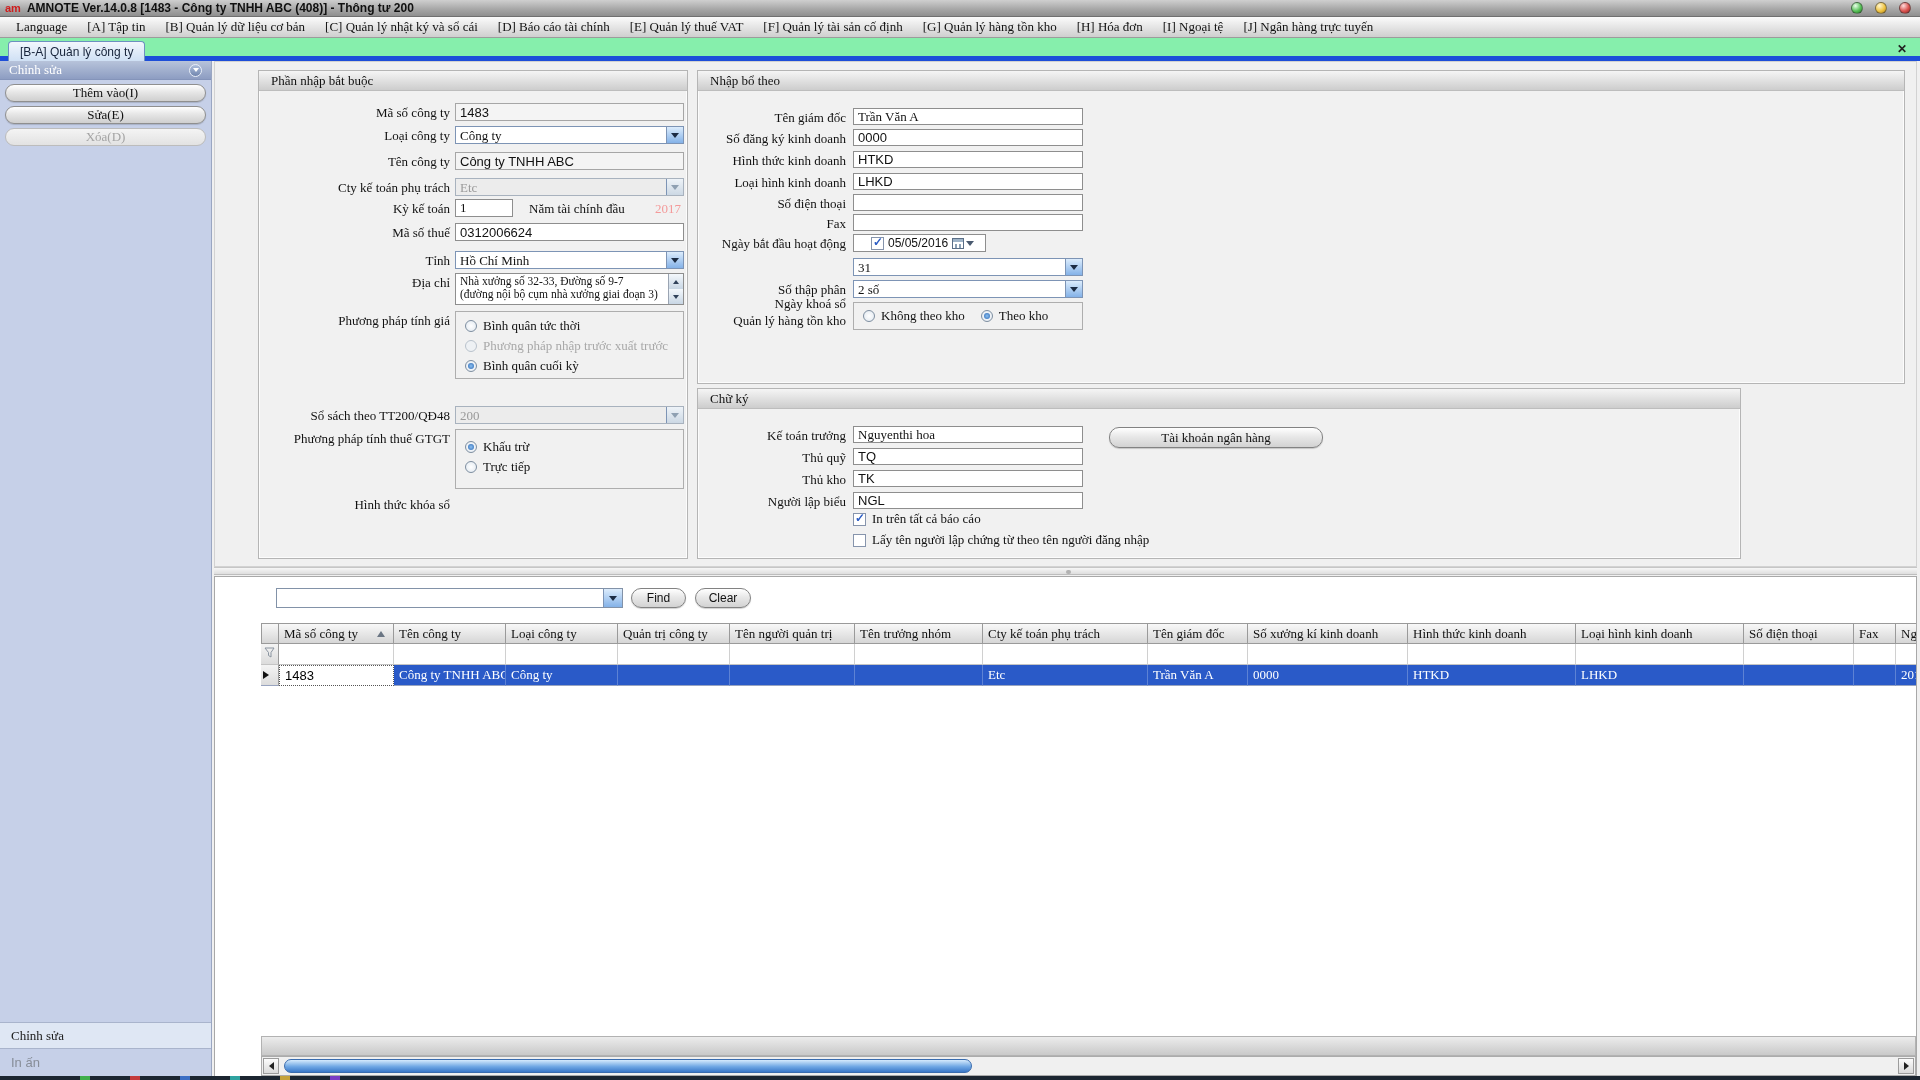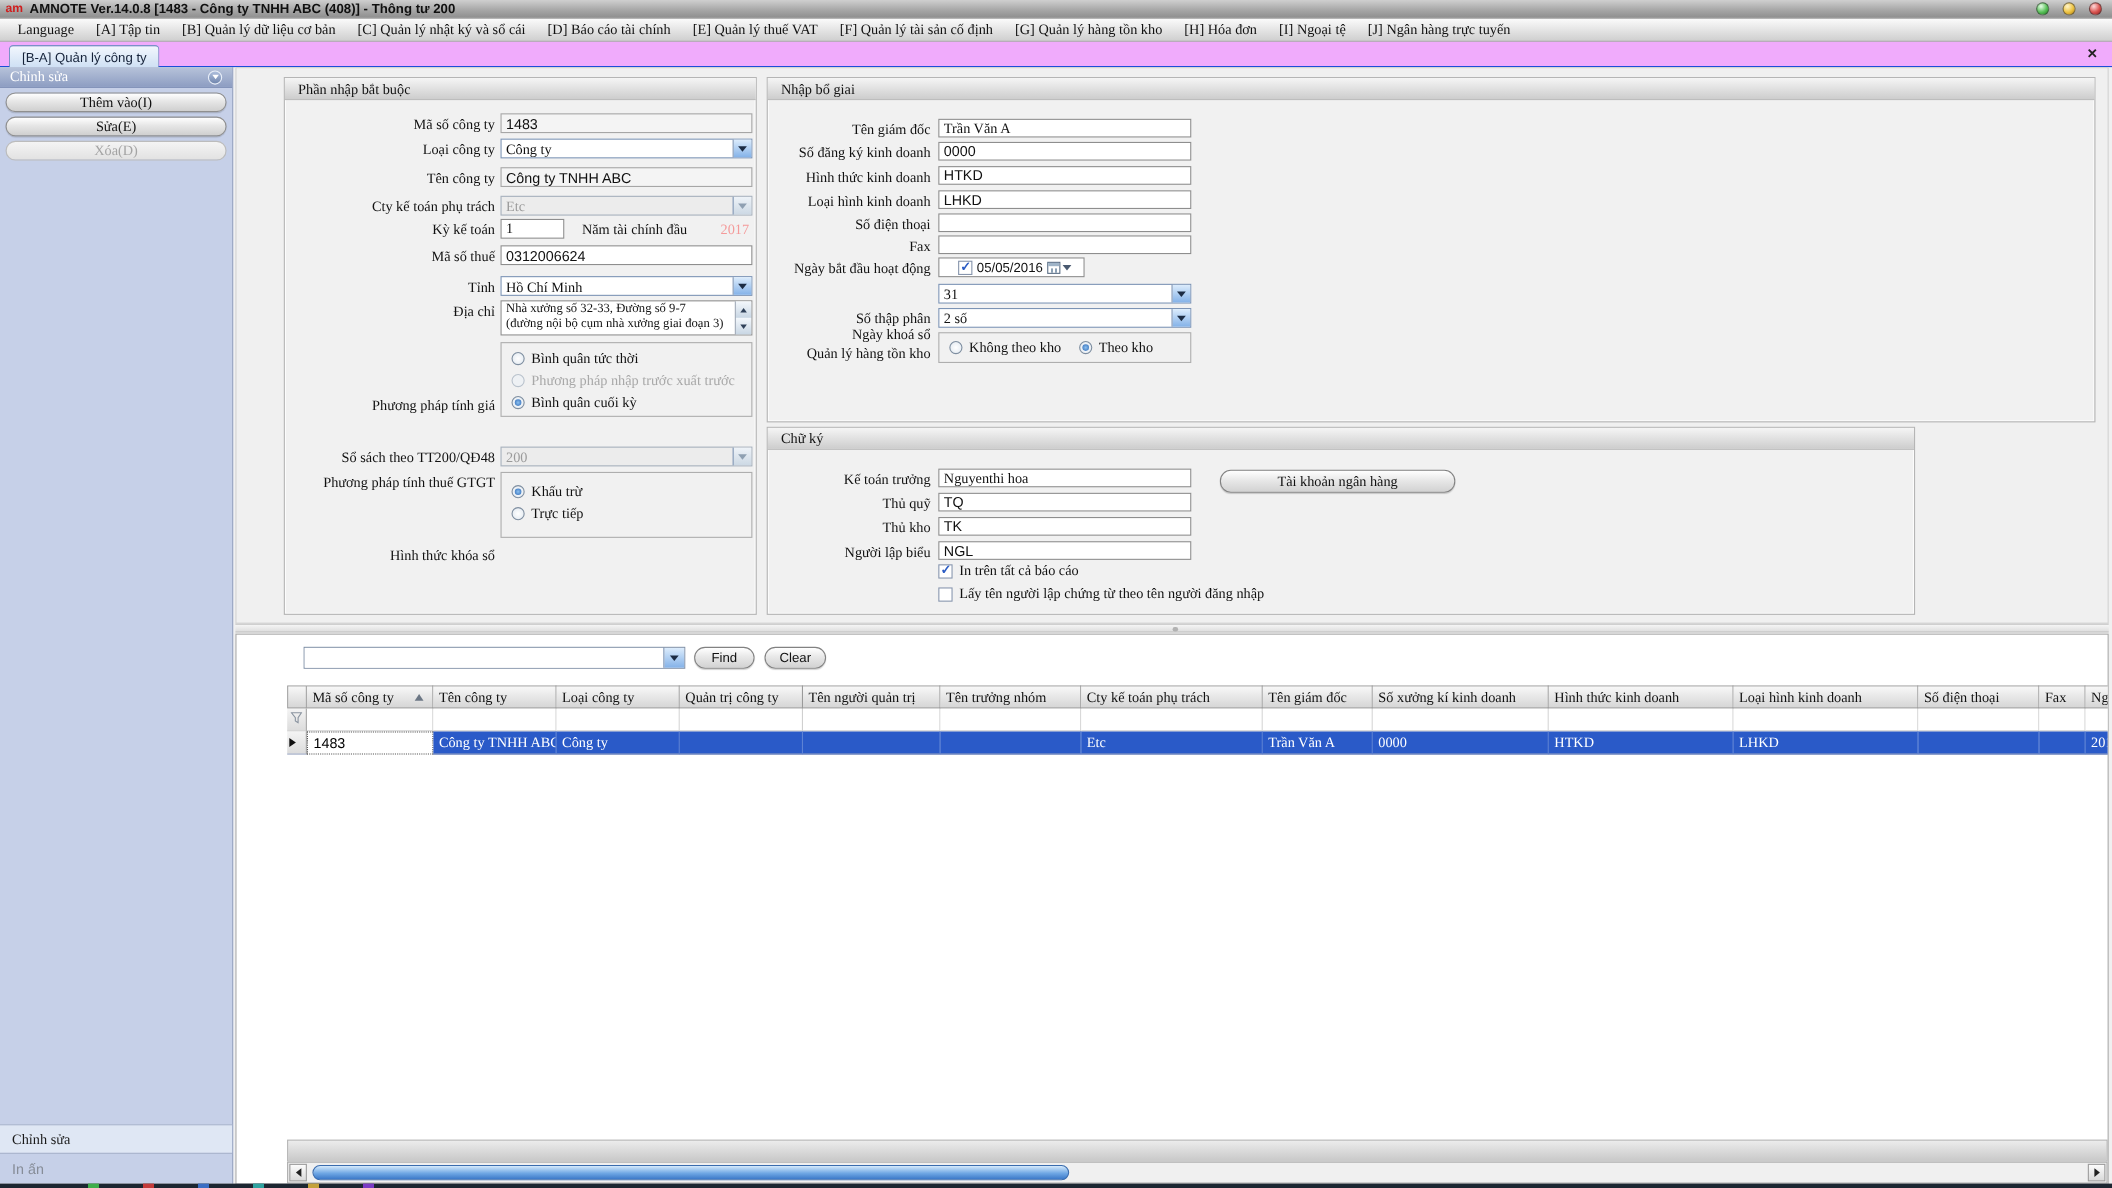--- a/index.html
+++ b/index.html
@@ -18,21 +18,21 @@
   .winbtn.y { background:radial-gradient(circle at 35% 28%, #fff6d0, #eec341 55%, #ad7c12); }
   .winbtn.r { background:radial-gradient(circle at 35% 28%, #ffdcdc, #d9534f 55%, #8e1f1f); }
 
   
   .menubar { position:absolute; left:0; top:17px; right:0; height:21px;
     background:linear-gradient(#fbfbfb,#dcdcdc 70%,#cfcfcf); border-bottom:1px solid #9c9c9c;
     display:flex; align-items:center; padding:0 6px; }
   .mitem { padding:0 10px; font-size:13px; white-space:nowrap; }
 
   
-  .tabstrip { position:absolute; left:0; top:38px; right:0; height:23px; background:#f0abfc; border-bottom:1px solid #1d4ed8; }
+  .tabstrip { position:absolute; left:0; top:38px; right:0; height:23px; background:#86efac; border-bottom:5px solid #1d4ed8; }
   .tab { position:absolute; left:8px; top:3px; height:20px; padding:0 11px;
     background:linear-gradient(#f2f7fd,#cfe0f4); border:1px solid #6d90c0; border-bottom:none;
     border-radius:4px 4px 0 0; font-family:"Liberation Sans",sans-serif; font-size:12px;
     display:flex; align-items:center; color:#16233a; }
   .tabclose { position:absolute; right:13px; top:4px; font-family:"Liberation Sans",sans-serif; font-weight:bold; font-size:12px; color:#222; cursor:default; }
 
   
   .sidebar { position:absolute; left:0; top:61px; width:212px; bottom:4px;
     background:#c6d0e8; border-right:1px solid #9aa6c2; }
   .sbheader { height:19px; background:linear-gradient(#b7c3da,#8d9dc2); border-bottom:1px solid #8494ba;
@@ -247,21 +247,21 @@
             <i class="tri-up-s"></i>
           </div>
         <div>
             <i class="tri-dn-s"></i>
           </div>
       </div>
     </div>
   </div>
 
   <div class="frow" style="top:240px;">
-    <label class="flabel" style="left:0;width:191px;margin-top:48px;">Phương pháp tính giá</label>
+    <label class="flabel" style="left:0;width:191px;">Phương pháp tính giá</label>
   </div>
   <div class="radiobox" style="left:196px;top:240px;width:229px;height:68px;padding-top:2px;">
     <div class="ritem">
       <span class="radio"></span>
       <span>Bình quân tức thời</span>
     </div>
     <div class="ritem dis">
       <span class="radio"></span>
       <span>Phương pháp nhập trước xuất trước</span>
     </div>
@@ -294,21 +294,21 @@
       <span>Trực tiếp</span>
     </div>
   </div>
 
   <div class="frow" style="top:424px;">
     <label class="flabel" style="left:0;width:191px;">Hình thức khóa sổ</label>
   </div>
 </div>
 
 <div class="groupbox" style="left:697px; top:70px; width:1208px; height:314px;">
-  <div class="gbtitle">Nhập bổ giai</div>
+  <div class="gbtitle">Nhập bổ theo</div>
 
   <div class="frow" style="top:37px;">
     <label class="flabel" style="left:0;width:148px;">Tên giám đốc</label>
     <input class="ftxt" style="left: 155px; width: 230px; height: 17px;" value="Trần Văn A">
   </div>
   <div class="frow" style="top:58px;">
     <label class="flabel" style="left:0;width:148px;">Số đăng ký kinh doanh</label>
     <input class="ftxt sansval" style="left: 155px; width: 230px; height: 17px;" value="0000">
   </div>
   <div class="frow" style="top:80px;">

